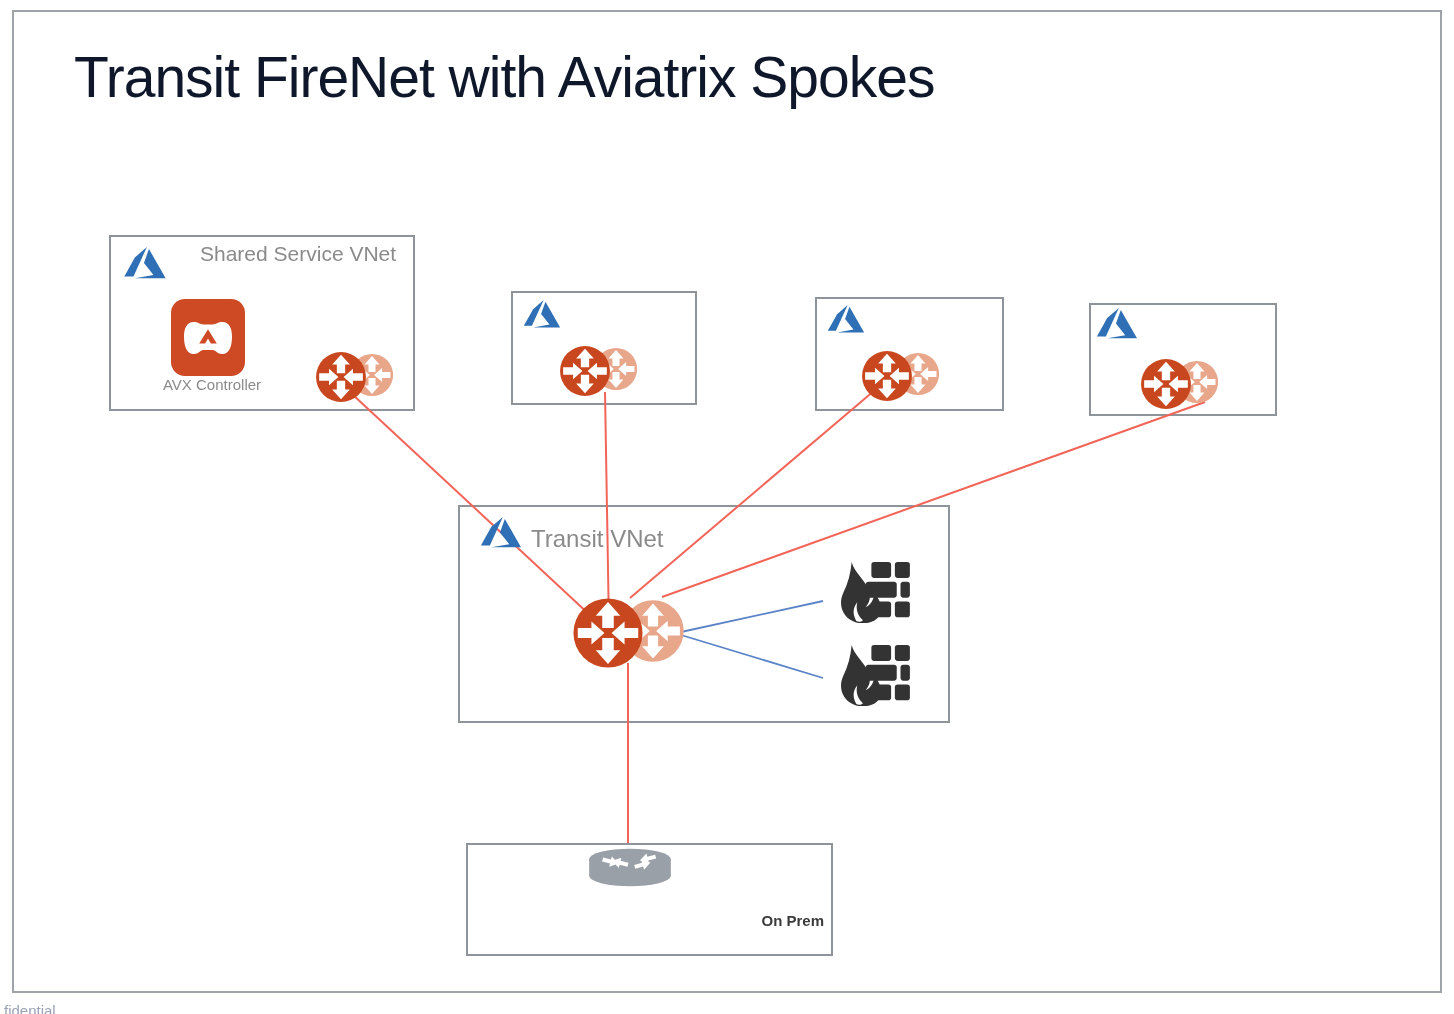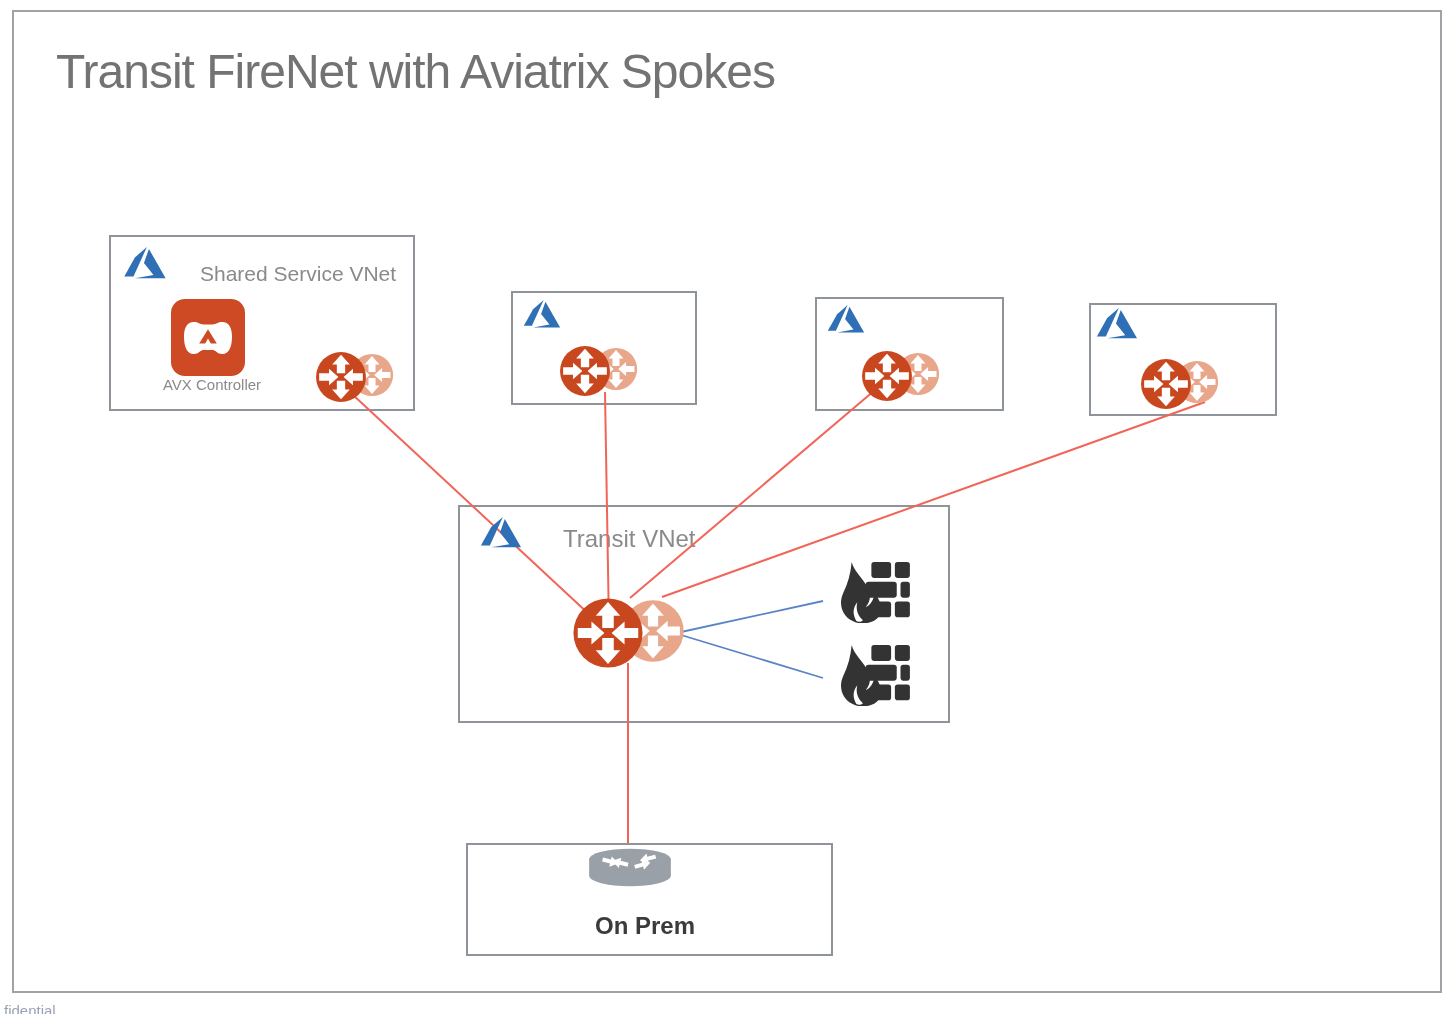--- a/index.html
+++ b/index.html
@@ -5,34 +5,34 @@
   html,body{margin:0;padding:0;}
   body{
     width:1454px;height:1014px;position:relative;overflow:hidden;
     background:#ffffff;font-family:"Liberation Sans", sans-serif;
   }
   .page-border{
     position:absolute;left:12px;top:10px;width:1426px;height:979px;
     border:2px solid #9fa3a8;background:#ffffff;
   }
   .title{
-    position:absolute;left:56px;top:44px;
-    font-size:48px;font-weight:400;letter-spacing:-1px;color:#737373;
+    position:absolute;left:74px;top:44px;
+    font-size:57px;font-weight:400;letter-spacing:-1px;color:#0f172a;
     white-space:nowrap;
   }
   .box{
     position:absolute;border:2px solid #8f949a;background:transparent;
     box-sizing:border-box;
   }
   .lbl{position:absolute;color:#8a8a8a;white-space:nowrap;}
-  .lbl-shared{left:200px;top:242px;font-size:21px;margin-top:20px;}
+  .lbl-shared{left:200px;top:242px;font-size:21px;}
   .lbl-avx{left:136px;top:376px;width:152px;text-align:center;font-size:15px;}
-  .lbl-transit{left:531px;top:525px;font-size:24px;margin-left:32px;}
-  .lbl-onprem{left:466px;top:912px;width:358px;text-align:center;
-    font-size:24px;color:#3b3b3b;font-weight:bold;}
+  .lbl-transit{left:531px;top:525px;font-size:24px;}
+  .lbl-onprem{left:466px;top:912px;width:358px;text-align:right;
+    font-size:15px;color:#3b3b3b;font-weight:bold;}
   .footer-note{
     position:absolute;left:4px;top:1002px;font-size:15px;color:#9aa2b4;
     white-space:nowrap;
   }
   .avx-icon{
     position:absolute;left:171px;top:299px;width:74px;height:77px;
     background:#ce4a24;border-radius:14px;
     display:flex;align-items:center;justify-content:center;
   }
   svg.overlay{

